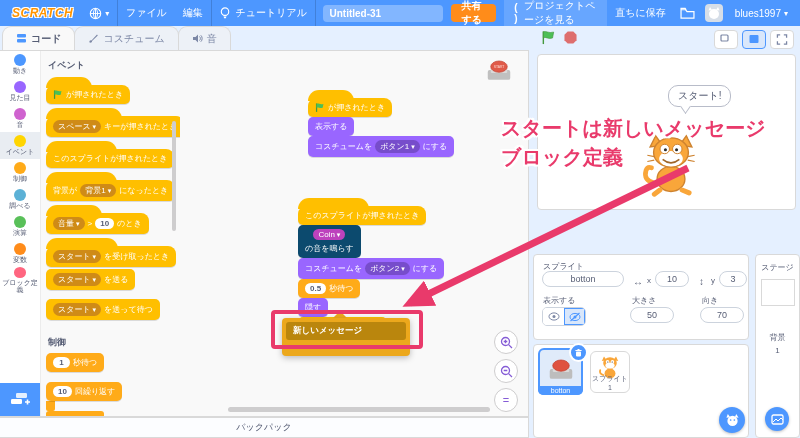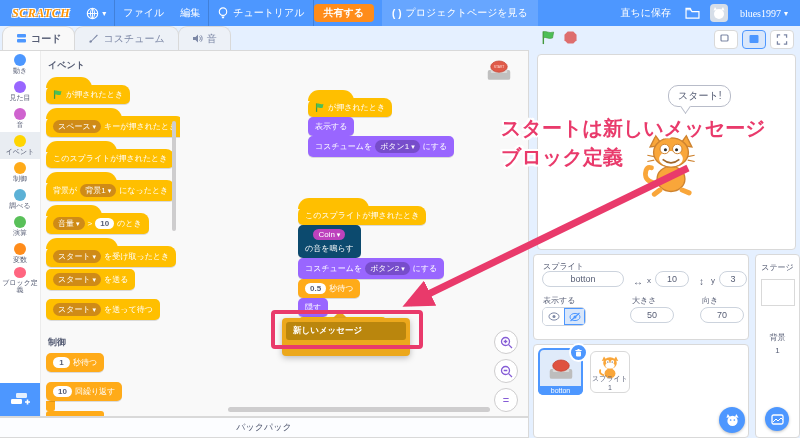--- a/index.html
+++ b/index.html
@@ -1,21 +1,21 @@
 <!DOCTYPE html>
 <html><head>
 <meta charset="utf-8">
 <style>
   html,body{margin:0;padding:0}
   body{width:800px;height:438px;position:relative;overflow:hidden;
        background:#E5F0FF;font-family:"Liberation Sans",sans-serif;color:#575E75;}
   
   #topbar{position:absolute;left:0;top:0;width:800px;height:26px;background:#4D97FF;
           display:flex;align-items:center;color:#fff;font-size:10px;z-index:30;}
-  .tb-item{height:26px;display:flex;align-items:center;padding:0 8px;cursor:pointer;white-space:nowrap;font-family:Liberation Serif, serif;}
+  .tb-item{height:26px;display:flex;align-items:center;padding:0 8px;cursor:pointer;white-space:nowrap;}
   .tb-logo{font-weight:900;font-size:12px;color:#FF9400;letter-spacing:.5px;
            text-shadow:-1px -1px 0 #fff,1px -1px 0 #fff,-1px 1px 0 #fff,1px 1px 0 #fff;margin-left:4px;font-style:italic;}
   .tb-div{width:1px;height:26px;background:rgba(0,0,0,.15);}
   .tb-input{height:17px;width:108px;border:none;border-radius:4px;background:rgba(255,255,255,.3);
             color:#fff;font-size:10px;font-weight:bold;padding:0 6px;margin:0 8px;font-family:inherit;}
   .tb-share{background:#FF8C1A;border-radius:4px;height:18px;display:flex;align-items:center;
             padding:0 10px;font-weight:bold;cursor:pointer;}
   .tb-page{background:rgba(255,255,255,.15);height:26px;display:flex;align-items:center;gap:4px;
            padding:0 10px;margin-left:8px;cursor:pointer;}
   .tb-right{margin-left:auto;display:flex;align-items:center;}
@@ -75,21 +75,21 @@
   
   #backpack{position:absolute;left:0;bottom:0;width:529px;height:21px;background:#FCFDFF;
             border:1px solid #D9D9D9;border-left:none;box-sizing:border-box;display:flex;
             align-items:center;justify-content:center;font-size:9px;color:#575E75;cursor:pointer;}
   
   #right-pane{position:absolute;left:533px;top:26px;width:267px;height:412px;}
   #stage-header{position:absolute;left:0;top:0;width:267px;height:26px;display:flex;align-items:center;}
   .sh-btn{width:24px;height:19px;border:1px solid #D9D9D9;border-radius:4px;background:#fff;
           display:flex;align-items:center;justify-content:center;margin-left:4px;cursor:pointer;box-sizing:border-box;}
   .sh-btn.sel{background:#D9E7FB;border-color:#4D97FF;}
-  #stage{position:absolute;left:4px;top:28px;width:259px;height:196px;background:#fff;
+  #stage{position:absolute;left:4px;top:28px;width:259px;height:156px;background:#fff;
          border:1px solid #D9D9D9;border-radius:4px;box-sizing:border-box;}
   #speech{position:absolute;left:130px;top:30px;background:#fff;border:1px solid #B8BCC9;
           border-radius:10px;padding:3px 9px;font-size:10px;color:#575E75;z-index:3;}
   #speech::after{content:"";position:absolute;left:12px;bottom:-5px;width:8px;height:8px;background:#fff;
                  border-right:1px solid #B8BCC9;border-bottom:1px solid #B8BCC9;transform:rotate(45deg) skew(10deg,10deg);}
   #stage-cat{position:absolute;left:102px;top:78px;z-index:2;}
   
   #sprite-panel{position:absolute;left:0;top:228px;width:216px;height:86px;background:#fff;
                 border:1px solid #D9D9D9;border-radius:4px;box-sizing:border-box;font-size:8px;}
   .sp-label{position:absolute;color:#575E75;}
@@ -146,20 +146,21 @@
   <span class="tb-item">編集</span>
   <span class="tb-div"></span>
   <span class="tb-item">
     <svg width="12" height="13" viewBox="0 0 12 14" style="margin-right:4px">
         <circle cx="6" cy="5" r="4" fill="none" stroke="#fff" stroke-width="1.2"></circle>
         <path d="M4.5,9.5 h3 M4.8,11.5 h2.4" stroke="#fff" stroke-width="1.2"></path>
       </svg>
     <span>チュートリアル</span>
   </span>
   <span class="tb-div"></span>
+  <input class="tb-input" value="Untitled-31" style="">
   <span class="tb-share">共有する</span>
   <span class="tb-page">
     <span style="font-weight:bold">( )</span>
     <span>プロジェクトページを見る</span>
   </span>
   <span class="tb-right">
     <span class="tb-item">直ちに保存</span>
     <span class="tb-item" style="padding:0 6px">
       <svg width="15" height="12" viewBox="0 0 16 13">
           <path d="M1,3 h5 l1.5,2 H15 v7 H1 z M1,3 V1.5 h4.5 l1,1.5" fill="none" stroke="#fff" stroke-width="1.3"></path>

